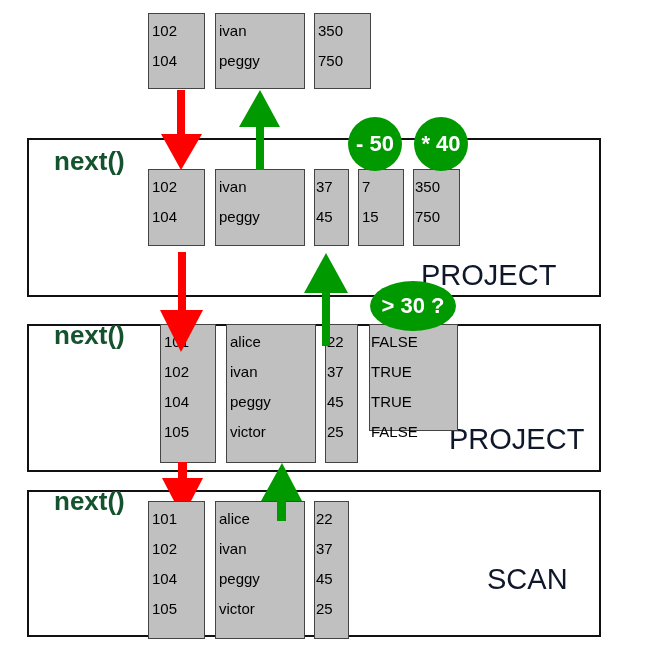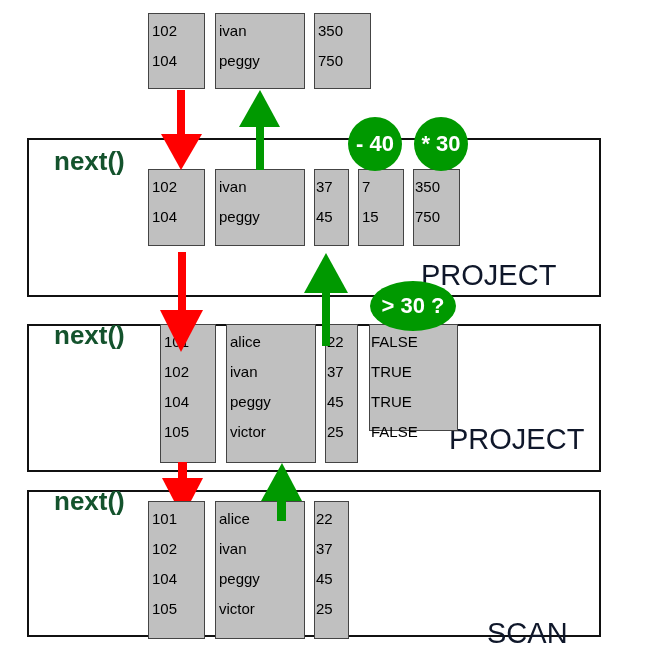--- a/index.html
+++ b/index.html
@@ -17,21 +17,21 @@
 </style>
 </head>
 <body>
 
 <div class="frame" style="left:27px;top:138px;width:574px;height:159px;"></div>
 <div class="frame" style="left:27px;top:324px;width:574px;height:148px;"></div>
 <div class="frame" style="left:27px;top:490px;width:574px;height:147px;"></div>
 
 <div class="op-label" style="left:421px;top:261px;">PROJECT</div>
 <div class="op-label" style="left:449px;top:425px;">PROJECT</div>
-<div class="op-label" style="left:487px;top:619px;">SCAN</div>
+<div class="op-label" style="left:487px;top:565px;">SCAN</div>
 
 <div class="next" style="left:54px;top:148px;">next()</div>
 <div class="next" style="left:54px;top:322px;">next()</div>
 <div class="next" style="left:54px;top:488px;">next()</div>
 
 <div class="col" style="left:148px;top:13px;width:57px;height:76px;">
   <div>102</div>
   <div>104</div>
 </div>
 <div class="col" style="left:215px;top:13px;width:90px;height:76px;">
@@ -130,15 +130,15 @@
   <g fill="#009900">
     <rect x="322" y="290" width="8" height="56"></rect>
     <polygon points="304,293 348,293 326,253"></polygon>
   </g>
   <g fill="#009900">
     <rect x="277" y="498" width="9" height="23"></rect>
     <polygon points="261,501 302,501 282,463"></polygon>
   </g>
 </svg>
 
-<div class="badge" style="left:348px;top:117px;width:54px;height:54px;border-radius:50%;">- 40</div>
-<div class="badge" style="left:414px;top:117px;width:54px;height:54px;border-radius:50%;">* 30</div>
+<div class="badge" style="left:348px;top:117px;width:54px;height:54px;border-radius:50%;">- 50</div>
+<div class="badge" style="left:414px;top:117px;width:54px;height:54px;border-radius:50%;">* 40</div>
 <div class="badge" style="left:370px;top:281px;width:86px;height:50px;border-radius:50%;">&gt; 30 ?</div>
 
 </body></html>

